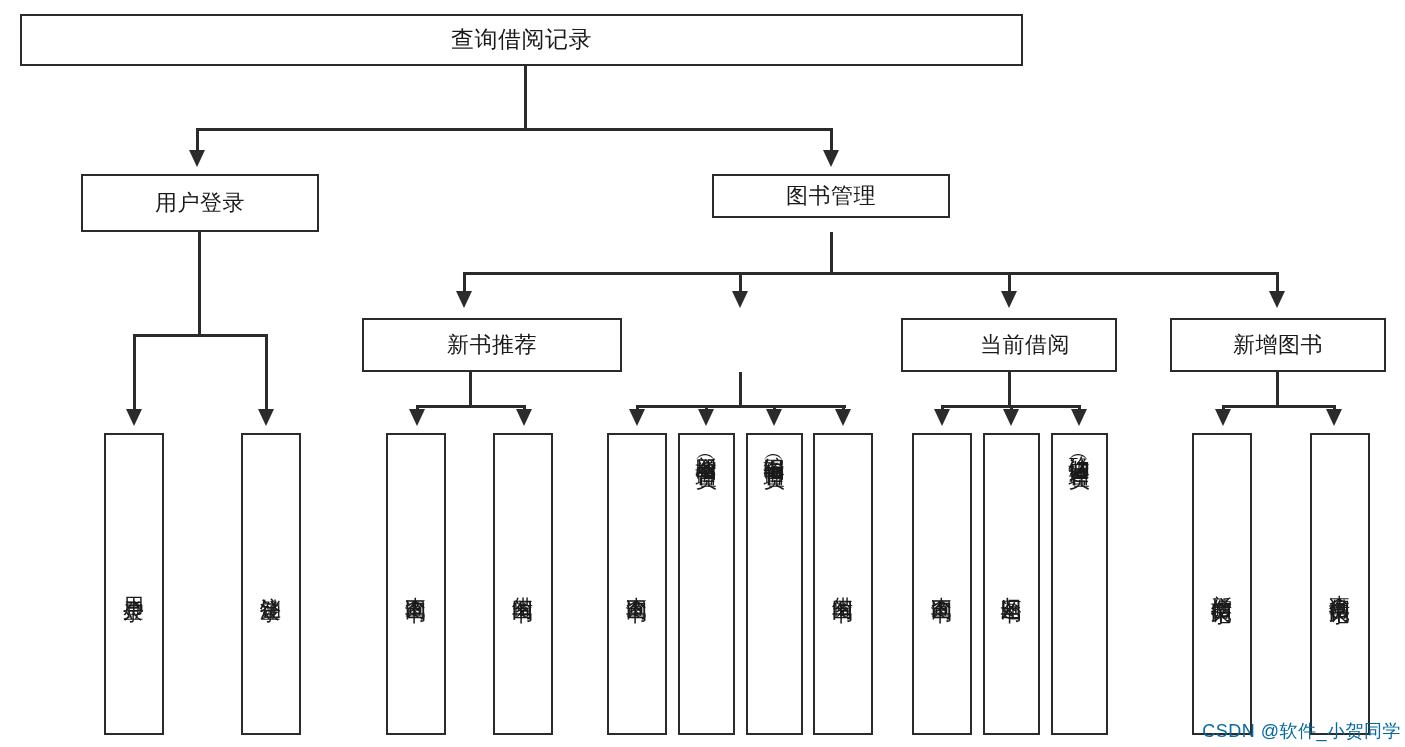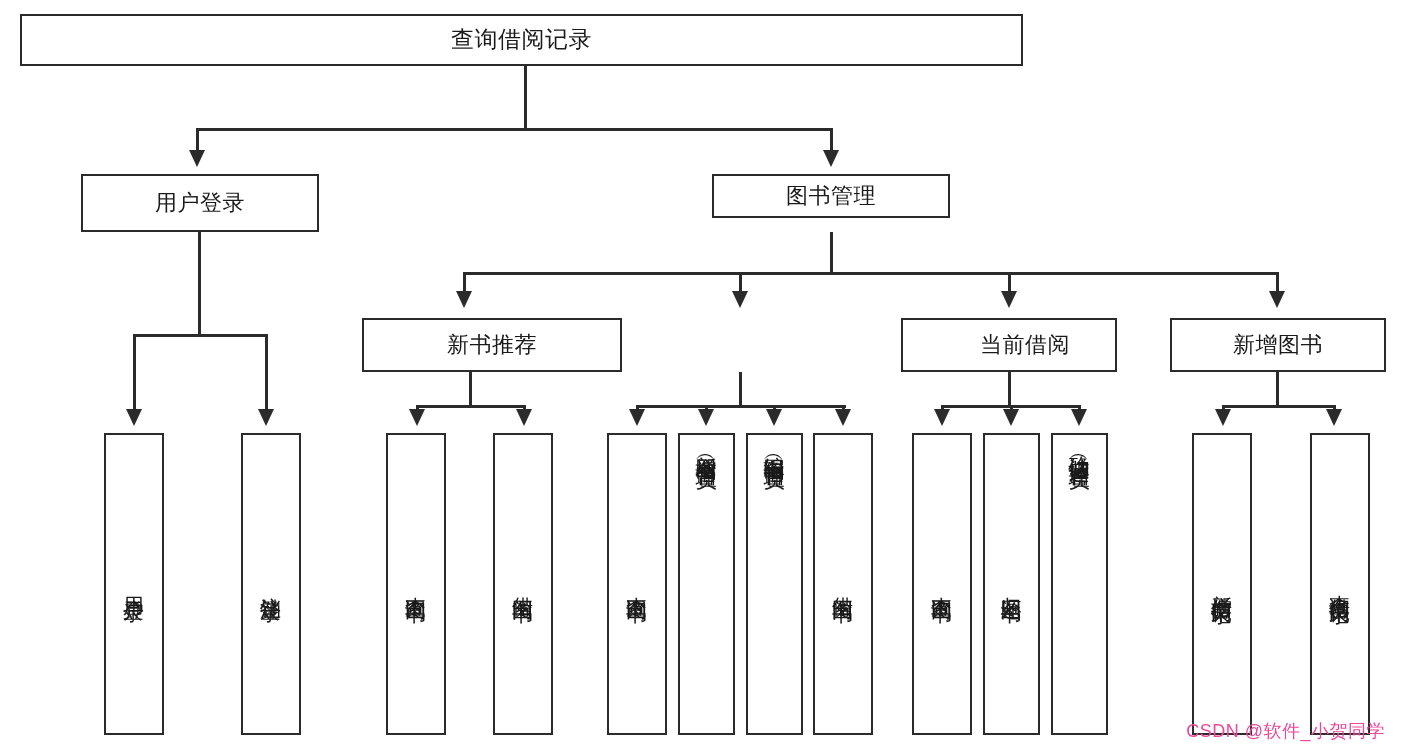--- a/index.html
+++ b/index.html
@@ -69,24 +69,24 @@
     width: 0;
     height: 0;
     border-left: 8px solid transparent;
     border-right: 8px solid transparent;
     border-top: 17px solid #2b2b2b;
   }
 
   
   #watermark {
     position: absolute;
-    right: 20px;
+    right: 4px;
     bottom: 4px;
     font-size: 18px;
-    color: #ec4899;
+    color: #0369a1;
     white-space: nowrap;
     letter-spacing: 0.5px;
   }
 </style>
 </head>
 <body>
 
 <div id="canvas">
 
   <div class="node h" id="n-root" style="left:20px; top:14px; width:1003px; height:52px;">

